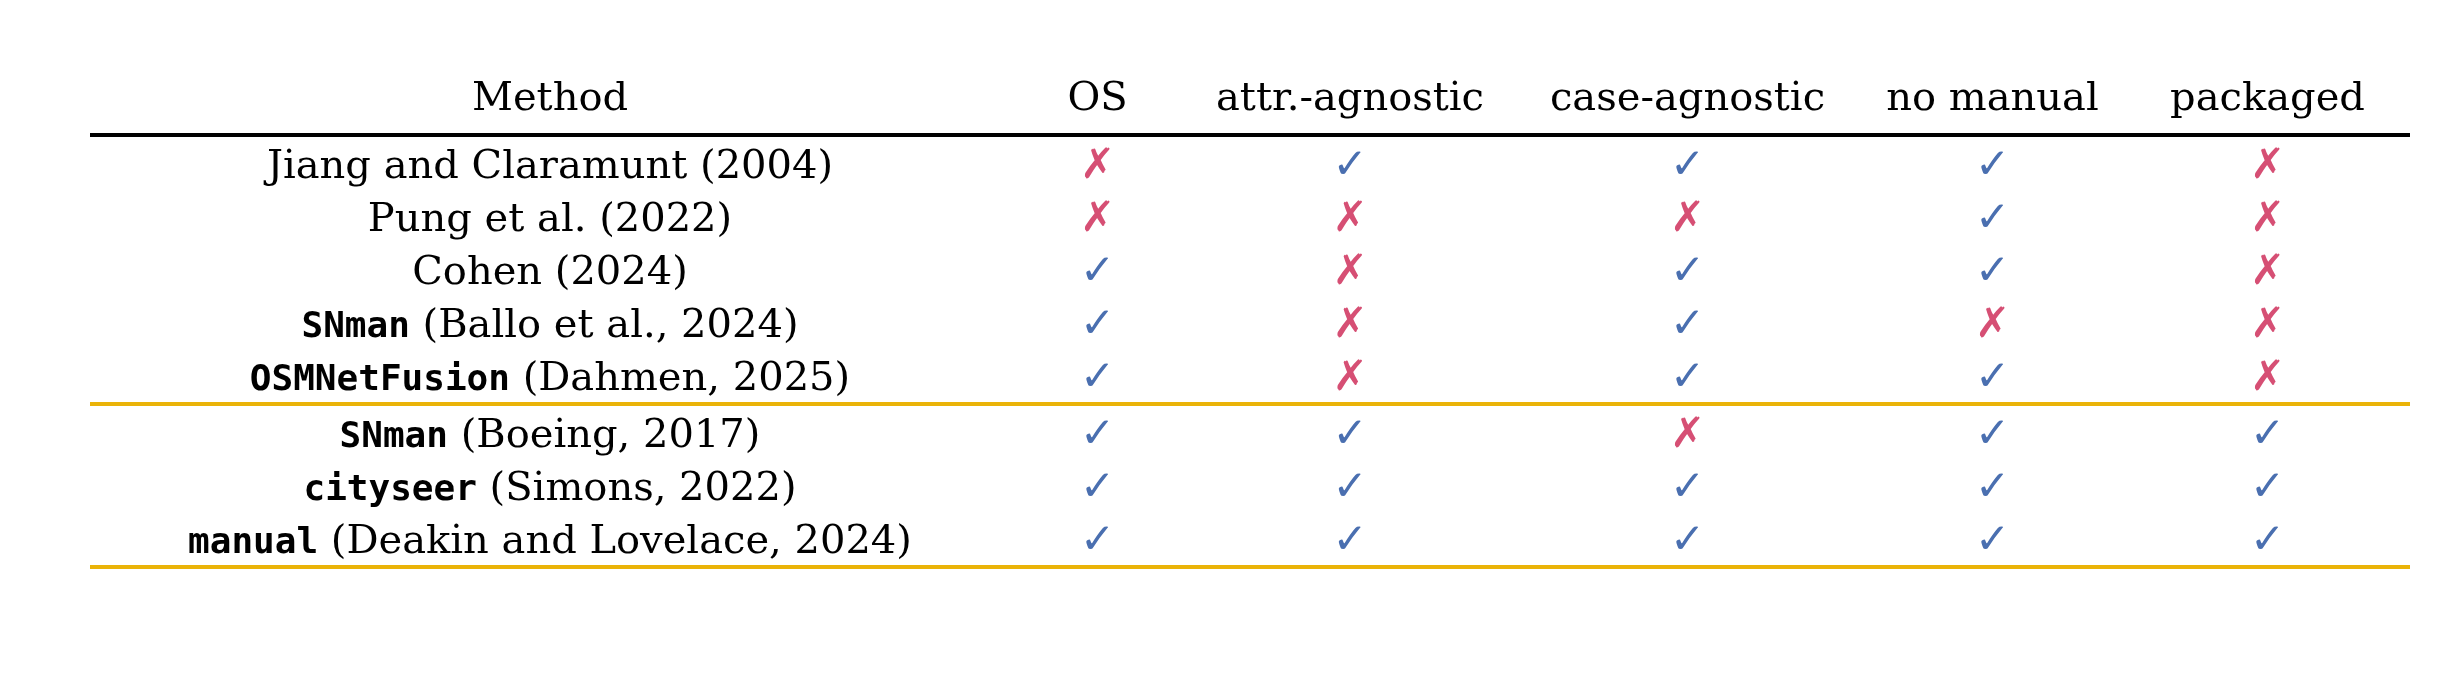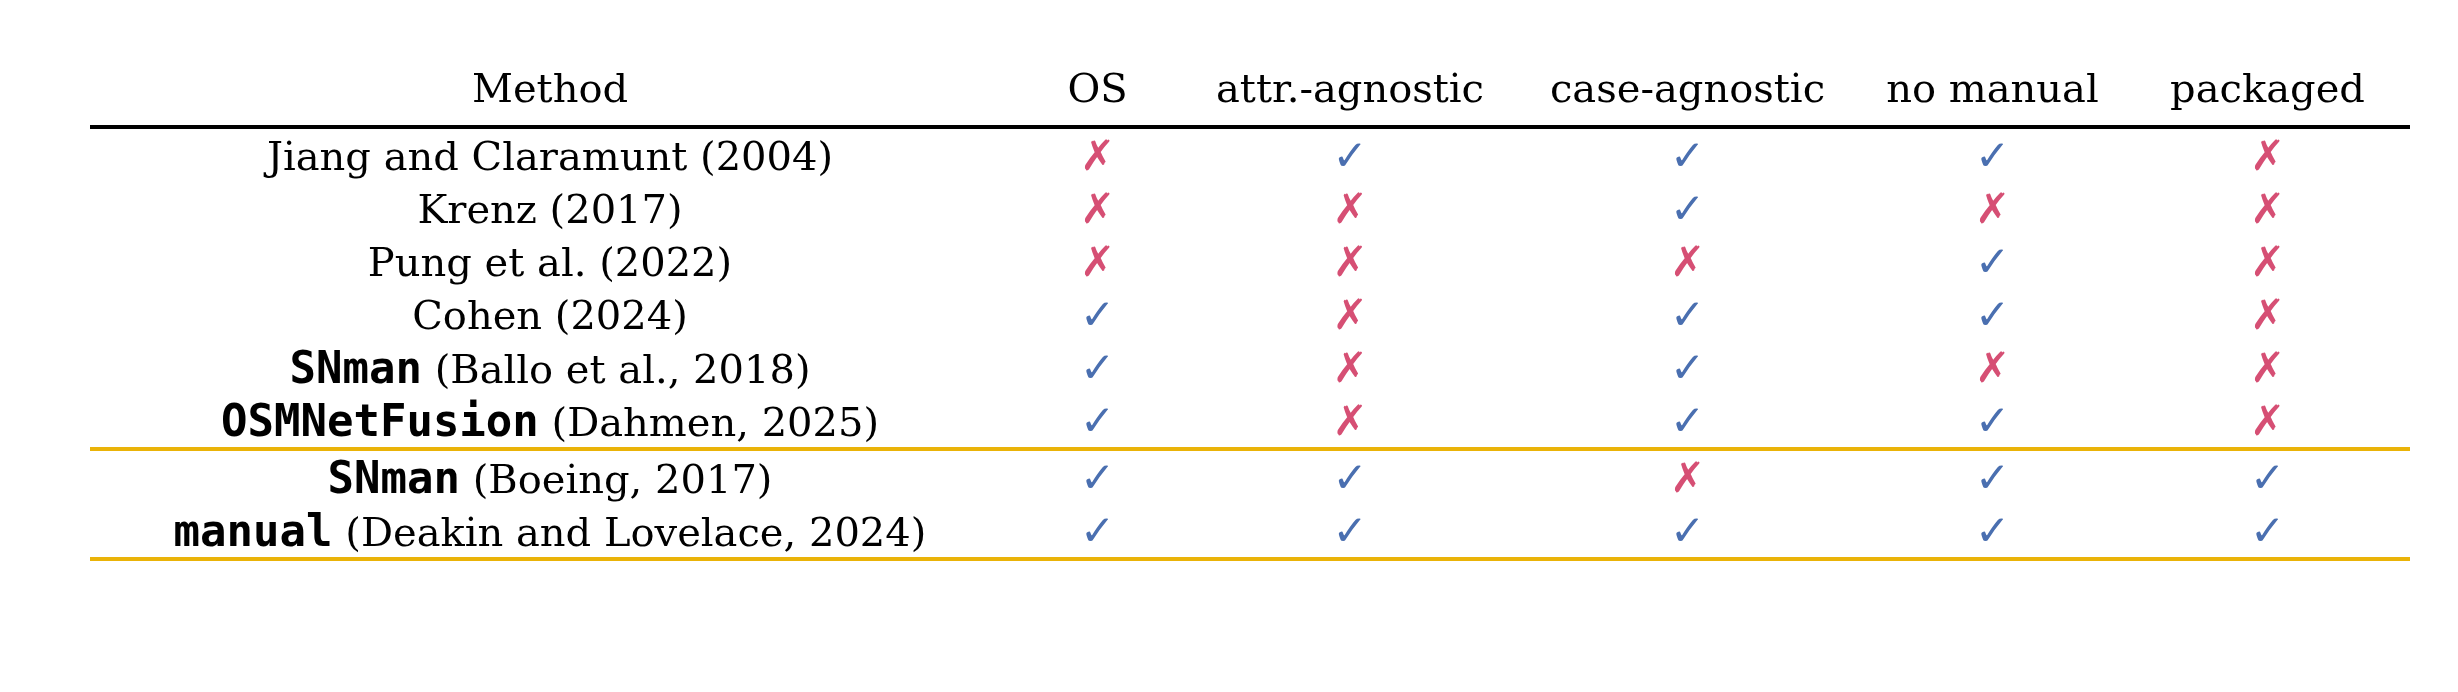--- a/index.html
+++ b/index.html
@@ -22,37 +22,37 @@
   col.c-attr     { width: 330px; }
   col.c-case     { width: 345px; }
   col.c-nomanual { width: 265px; }
   col.c-packaged { width: 285px; }
 
   th {
     font-weight: normal;
     font-size: 40px;
     height: 103px;
     vertical-align: bottom;
-    padding: 8px 0 14px 0;
+    padding: 16px 0 14px 0;
     border-bottom: 4px solid #000;
     white-space: nowrap;
   }
   td {
     height: 53px;
     padding: 0;
     text-align: center;
     vertical-align: middle;
     font-size: 40px;
     white-space: nowrap;
   }
   tr.rule-below td { border-bottom: 4px solid #eab308; }
 
   .mono {
     font-family: "DejaVu Sans Mono", monospace;
-    font-size: 44px;
+    font-size: 36px;
     font-weight: bold;
   }
   .mark {
     font-family: "DejaVu Sans", sans-serif;
     font-weight: bold;
     font-size: 42px;
     line-height: 53px;
   }
   .mark.check { color: var(--check-color, #4a6fb0); }
   .mark.cross { color: var(--cross-color, #d64f74); }
@@ -82,45 +82,37 @@
   <tbody id="table-body">
       <tr>
         <td><span>Jiang and Claramunt (2004)</span></td>
         <td><span class="mark cross">✗</span></td>
         <td><span class="mark check">✓</span></td>
         <td><span class="mark check">✓</span></td>
         <td><span class="mark check">✓</span></td>
         <td><span class="mark cross">✗</span></td>
       </tr>
       <tr>
-        <td><span>Krenz (2017)</span></td>
-        <td><span class="mark cross">✗</span></td>
-        <td><span class="mark cross">✗</span></td>
-        <td><span class="mark check">✓</span></td>
-        <td><span class="mark cross">✗</span></td>
-        <td><span class="mark cross">✗</span></td>
-      </tr>
-      <tr>
         <td><span>Pung et al. (2022)</span></td>
         <td><span class="mark cross">✗</span></td>
         <td><span class="mark cross">✗</span></td>
         <td><span class="mark cross">✗</span></td>
         <td><span class="mark check">✓</span></td>
         <td><span class="mark cross">✗</span></td>
       </tr>
       <tr>
         <td><span>Cohen (2024)</span></td>
         <td><span class="mark check">✓</span></td>
         <td><span class="mark cross">✗</span></td>
         <td><span class="mark check">✓</span></td>
         <td><span class="mark check">✓</span></td>
         <td><span class="mark cross">✗</span></td>
       </tr>
       <tr>
-        <td><span class="mono">SNman</span><span> (Ballo et al., 2018)</span></td>
+        <td><span class="mono">SNman</span><span> (Ballo et al., 2024)</span></td>
         <td><span class="mark check">✓</span></td>
         <td><span class="mark cross">✗</span></td>
         <td><span class="mark check">✓</span></td>
         <td><span class="mark cross">✗</span></td>
         <td><span class="mark cross">✗</span></td>
       </tr>
       <tr class="rule-below">
         <td><span class="mono">OSMNetFusion</span><span> (Dahmen, 2025)</span></td>
         <td><span class="mark check">✓</span></td>
         <td><span class="mark cross">✗</span></td>
@@ -129,20 +121,28 @@
         <td><span class="mark cross">✗</span></td>
       </tr>
       <tr>
         <td><span class="mono">SNman</span><span> (Boeing, 2017)</span></td>
         <td><span class="mark check">✓</span></td>
         <td><span class="mark check">✓</span></td>
         <td><span class="mark cross">✗</span></td>
         <td><span class="mark check">✓</span></td>
         <td><span class="mark check">✓</span></td>
       </tr>
+      <tr>
+        <td><span class="mono">cityseer</span><span> (Simons, 2022)</span></td>
+        <td><span class="mark check">✓</span></td>
+        <td><span class="mark check">✓</span></td>
+        <td><span class="mark check">✓</span></td>
+        <td><span class="mark check">✓</span></td>
+        <td><span class="mark check">✓</span></td>
+      </tr>
       <tr class="rule-below">
         <td><span class="mono">manual</span><span> (Deakin and Lovelace, 2024)</span></td>
         <td><span class="mark check">✓</span></td>
         <td><span class="mark check">✓</span></td>
         <td><span class="mark check">✓</span></td>
         <td><span class="mark check">✓</span></td>
         <td><span class="mark check">✓</span></td>
       </tr>
     </tbody>
 </table>

